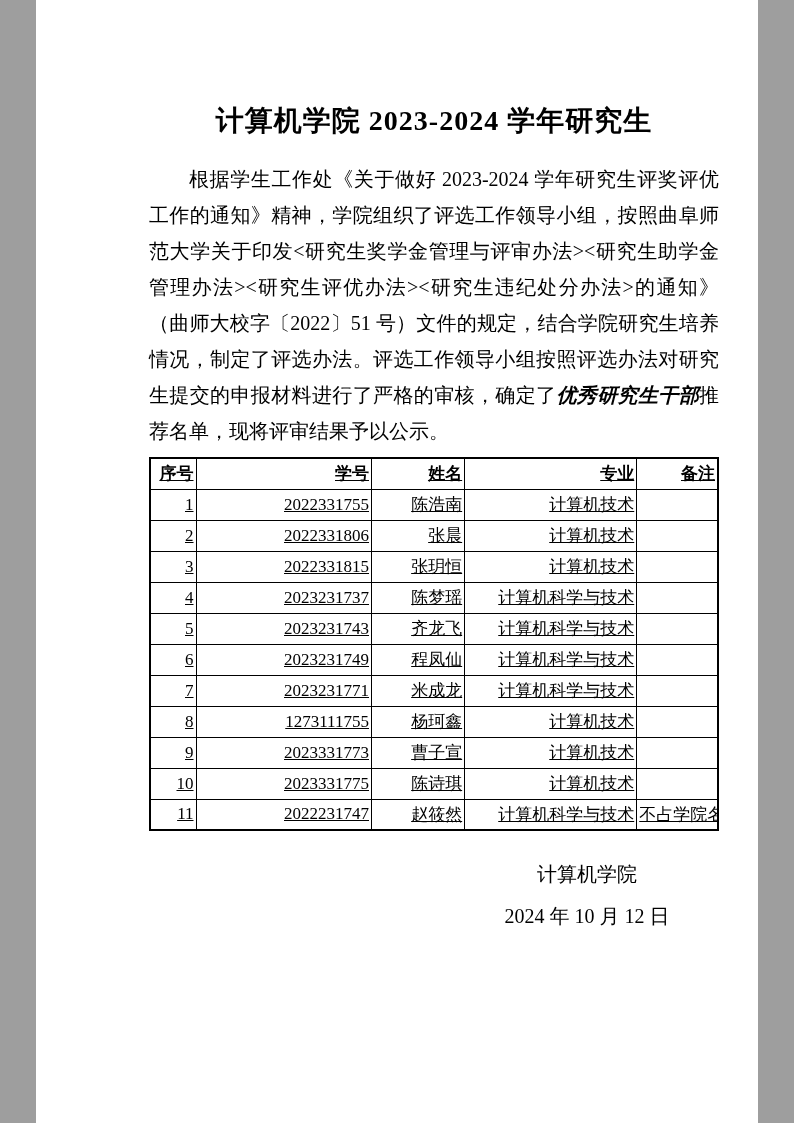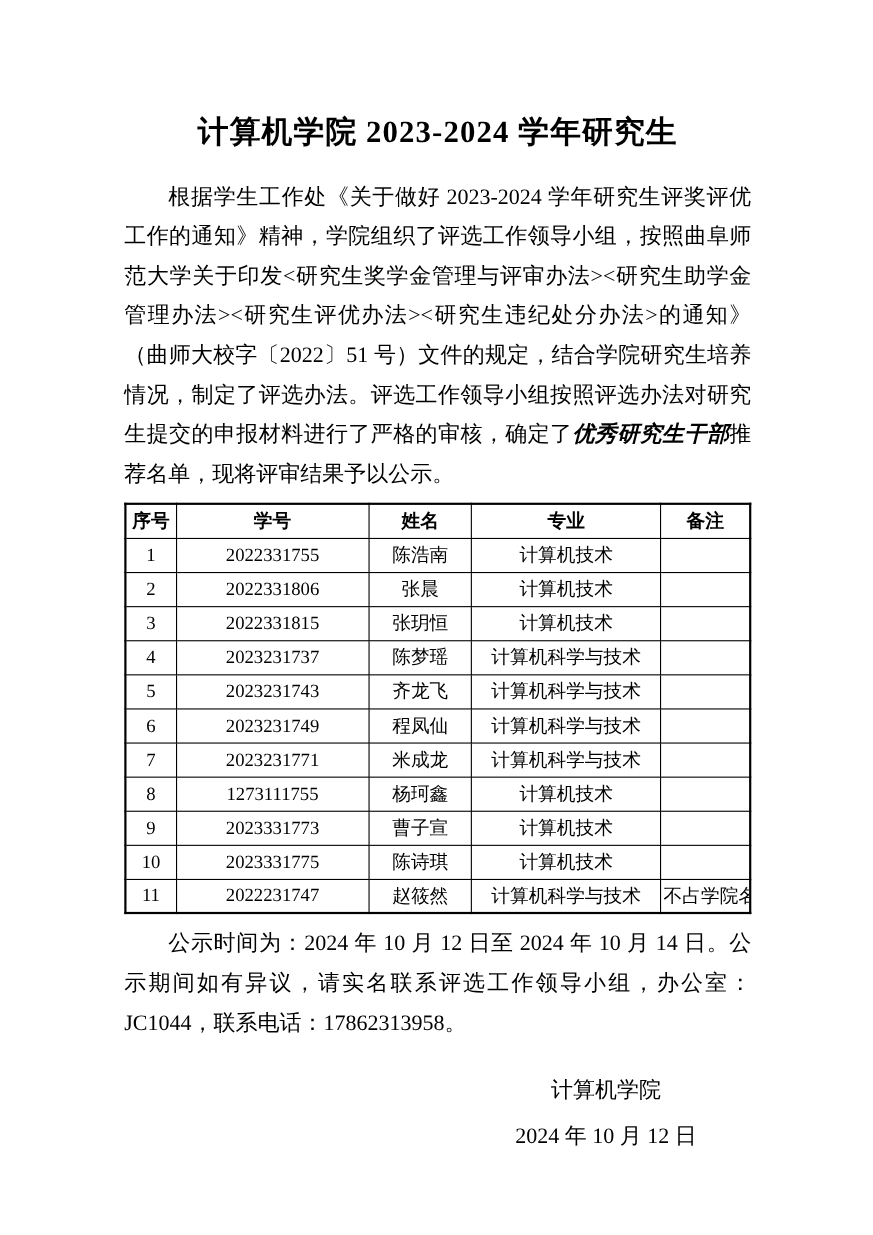--- a/index.html
+++ b/index.html
@@ -1,19 +1,19 @@
 <!DOCTYPE html>
 <html><head>
 <meta charset="utf-8">
 <style>
   * { margin: 0; padding: 0; box-sizing: border-box; }
   html, body { background: #9e9e9e; }
   .page {
     position: relative;
-    width: 794px;
+    width: 722px;
     height: 1123px;
     margin: 0 auto;
     background: #ffffff;
     font-family: "Liberation Serif", serif;
     color: #000000;
     overflow: hidden;
   }
   .content {
     position: absolute;
     left: 113px;
@@ -38,26 +38,27 @@
   .bold-inline { font-weight: bold; font-style: italic; }
   table.results {
     margin-top: 8px;
     width: 100%;
     border-collapse: collapse;
     table-layout: fixed;
   }
   table.results th, table.results td {
     border: 1px solid #000000;
     height: 31px;
-    text-align: center;
+    text-align: right;
     vertical-align: middle;
     font-size: 17px;
     padding: 0 2px;
     overflow: hidden;
     white-space: nowrap;
+    text-decoration: underline;
   }
   table.results { border: 2px solid #000000; }
   table.results th { font-weight: bold; font-size: 17px; }
   td.remark { font-size: 12px; letter-spacing: 0; }
   .closing-para {
     margin-top: 9px;
     font-size: 20px;
     line-height: 36px;
     text-align: justify;
     text-indent: 2em;
@@ -178,21 +179,20 @@
           <tr>
             <td>11</td>
             <td>2022231747</td>
             <td>赵筱然</td>
             <td>计算机科学与技术</td>
             <td class="remark">不占学院名额</td>
           </tr>
         </tbody>
     </table>
 
-    <p class="closing-para">公示时间为：2024 年 10 月 12 日至 2024 年 10 月 14 日。公示期间如有异议，请实名联系评选工作领导小组，办公室：JC1044，联系电话：17862313958。</p>
 
     <div class="signature-wrap">
       <div class="signature">
         <div>计算机学院</div>
         <div>2024 年 10 月 12 日</div>
       </div>
     </div>
 
   </div>
 </div>

